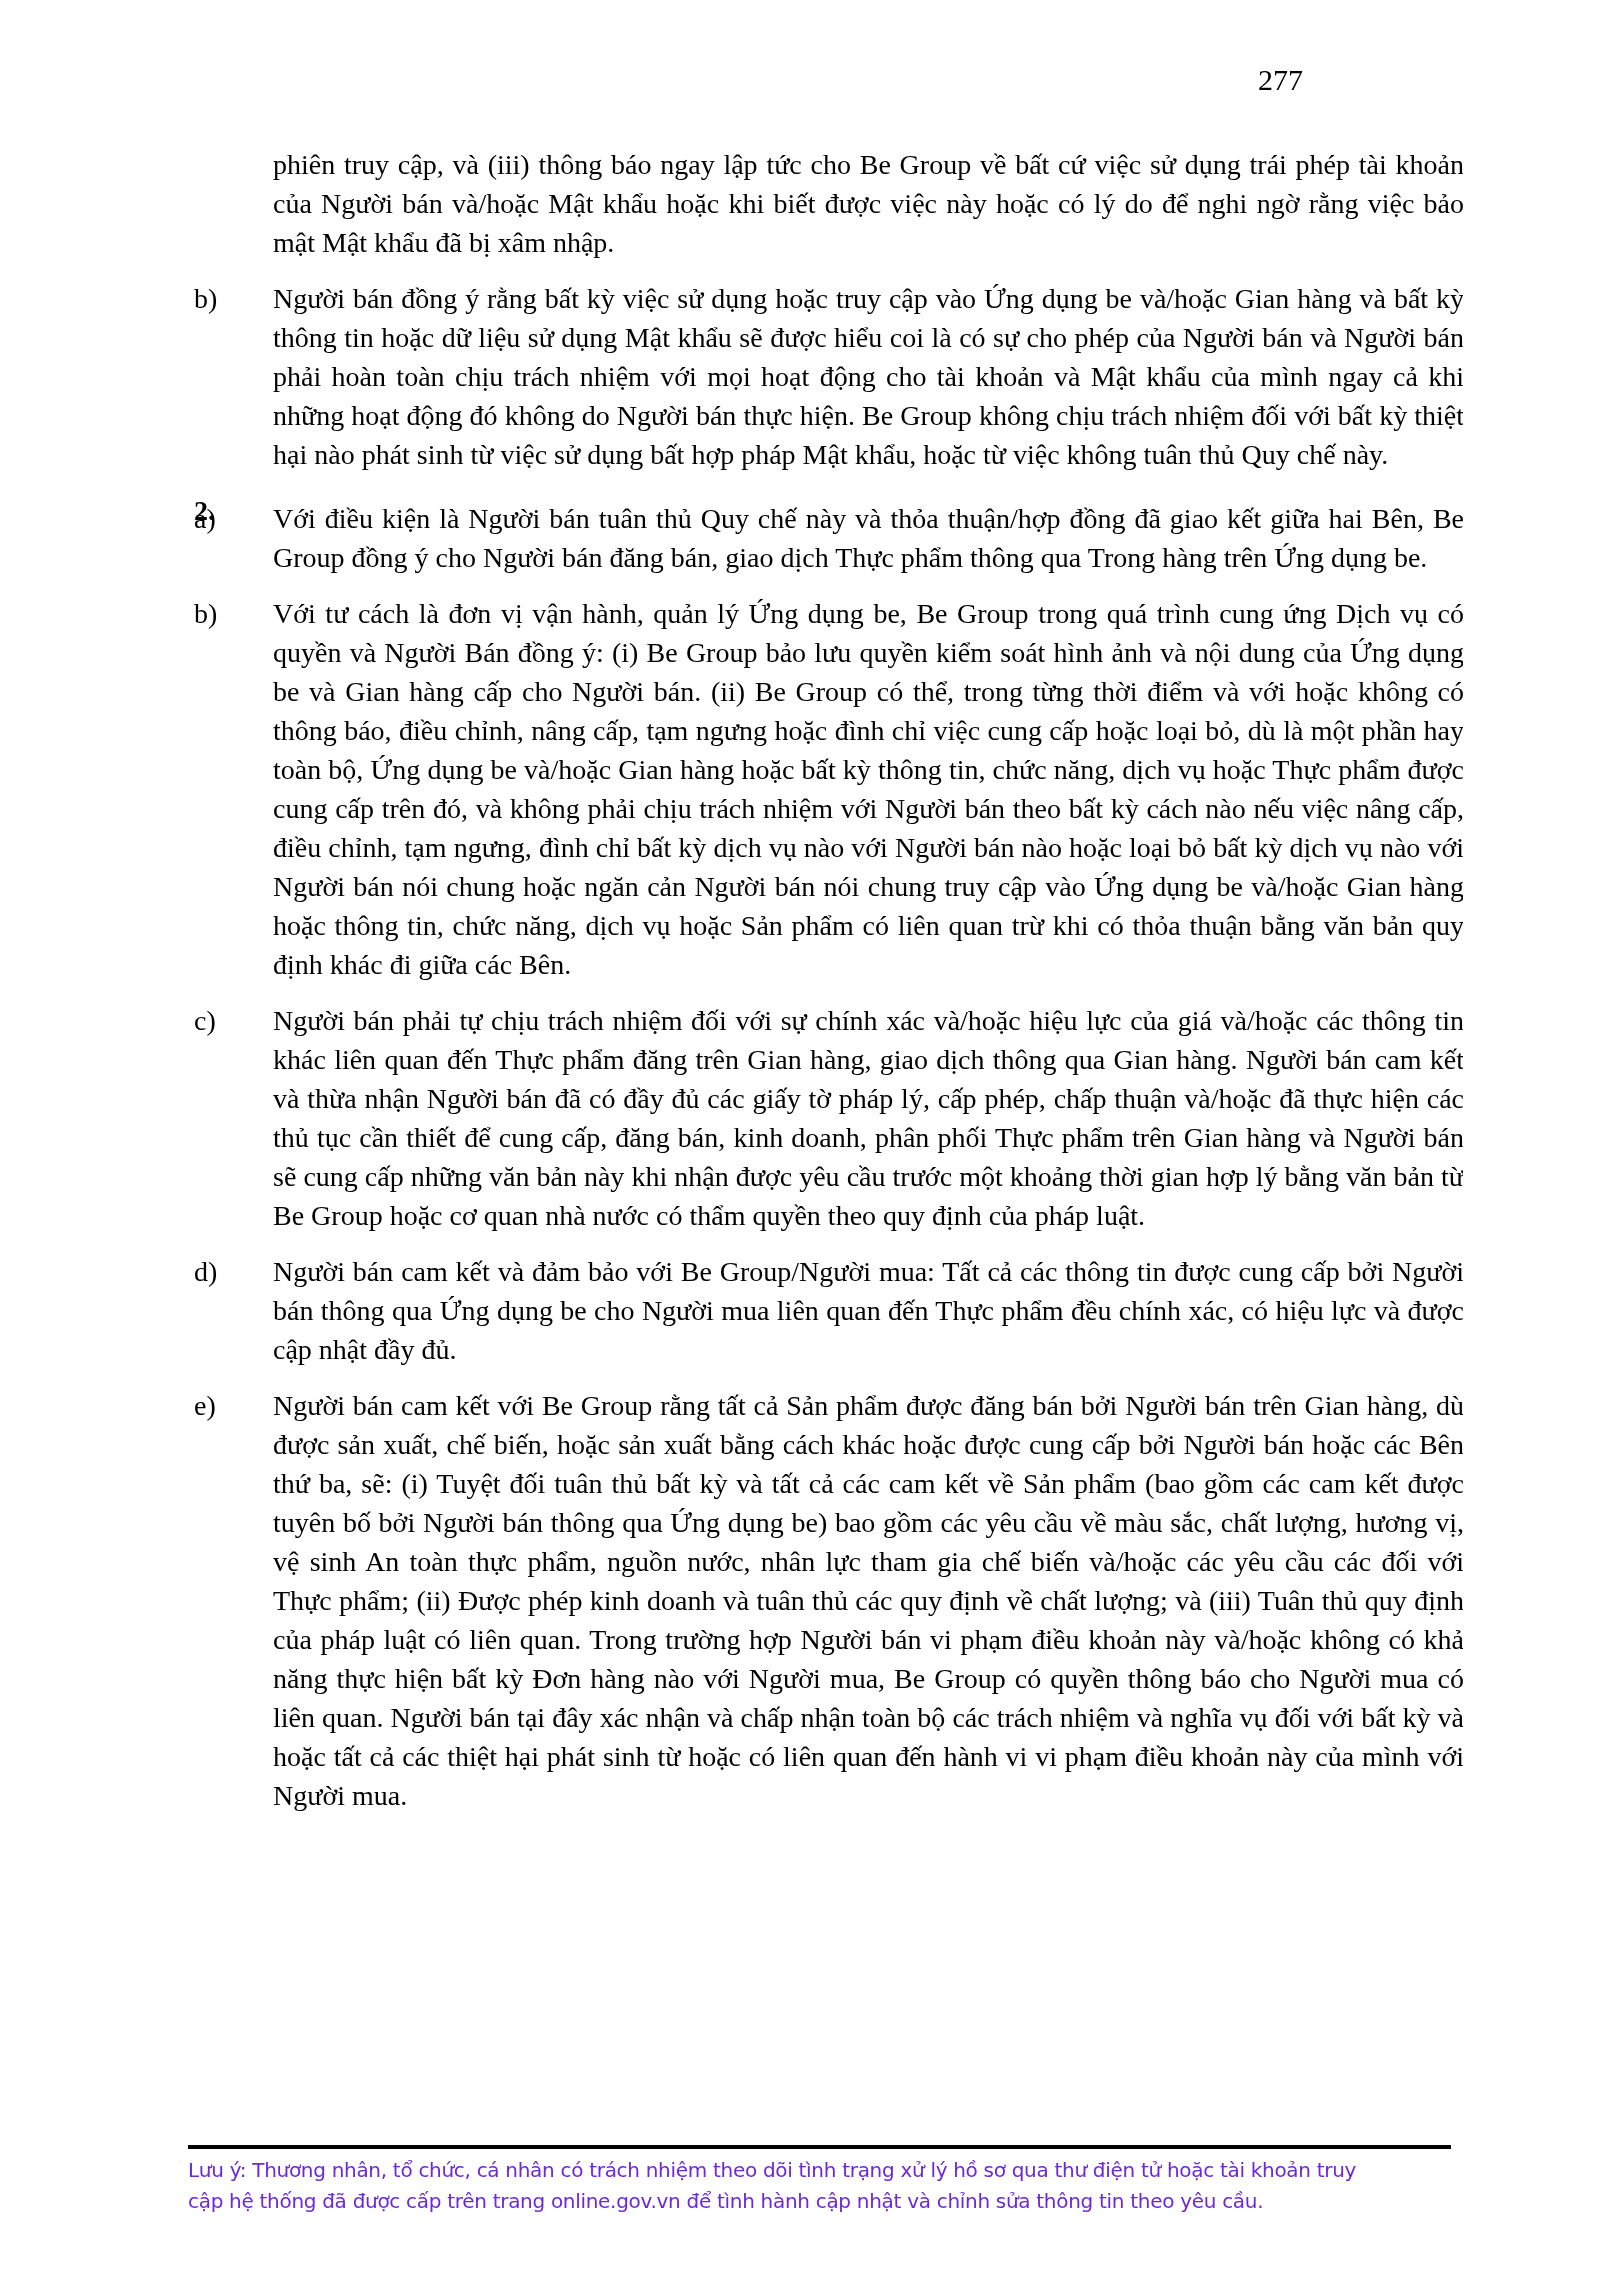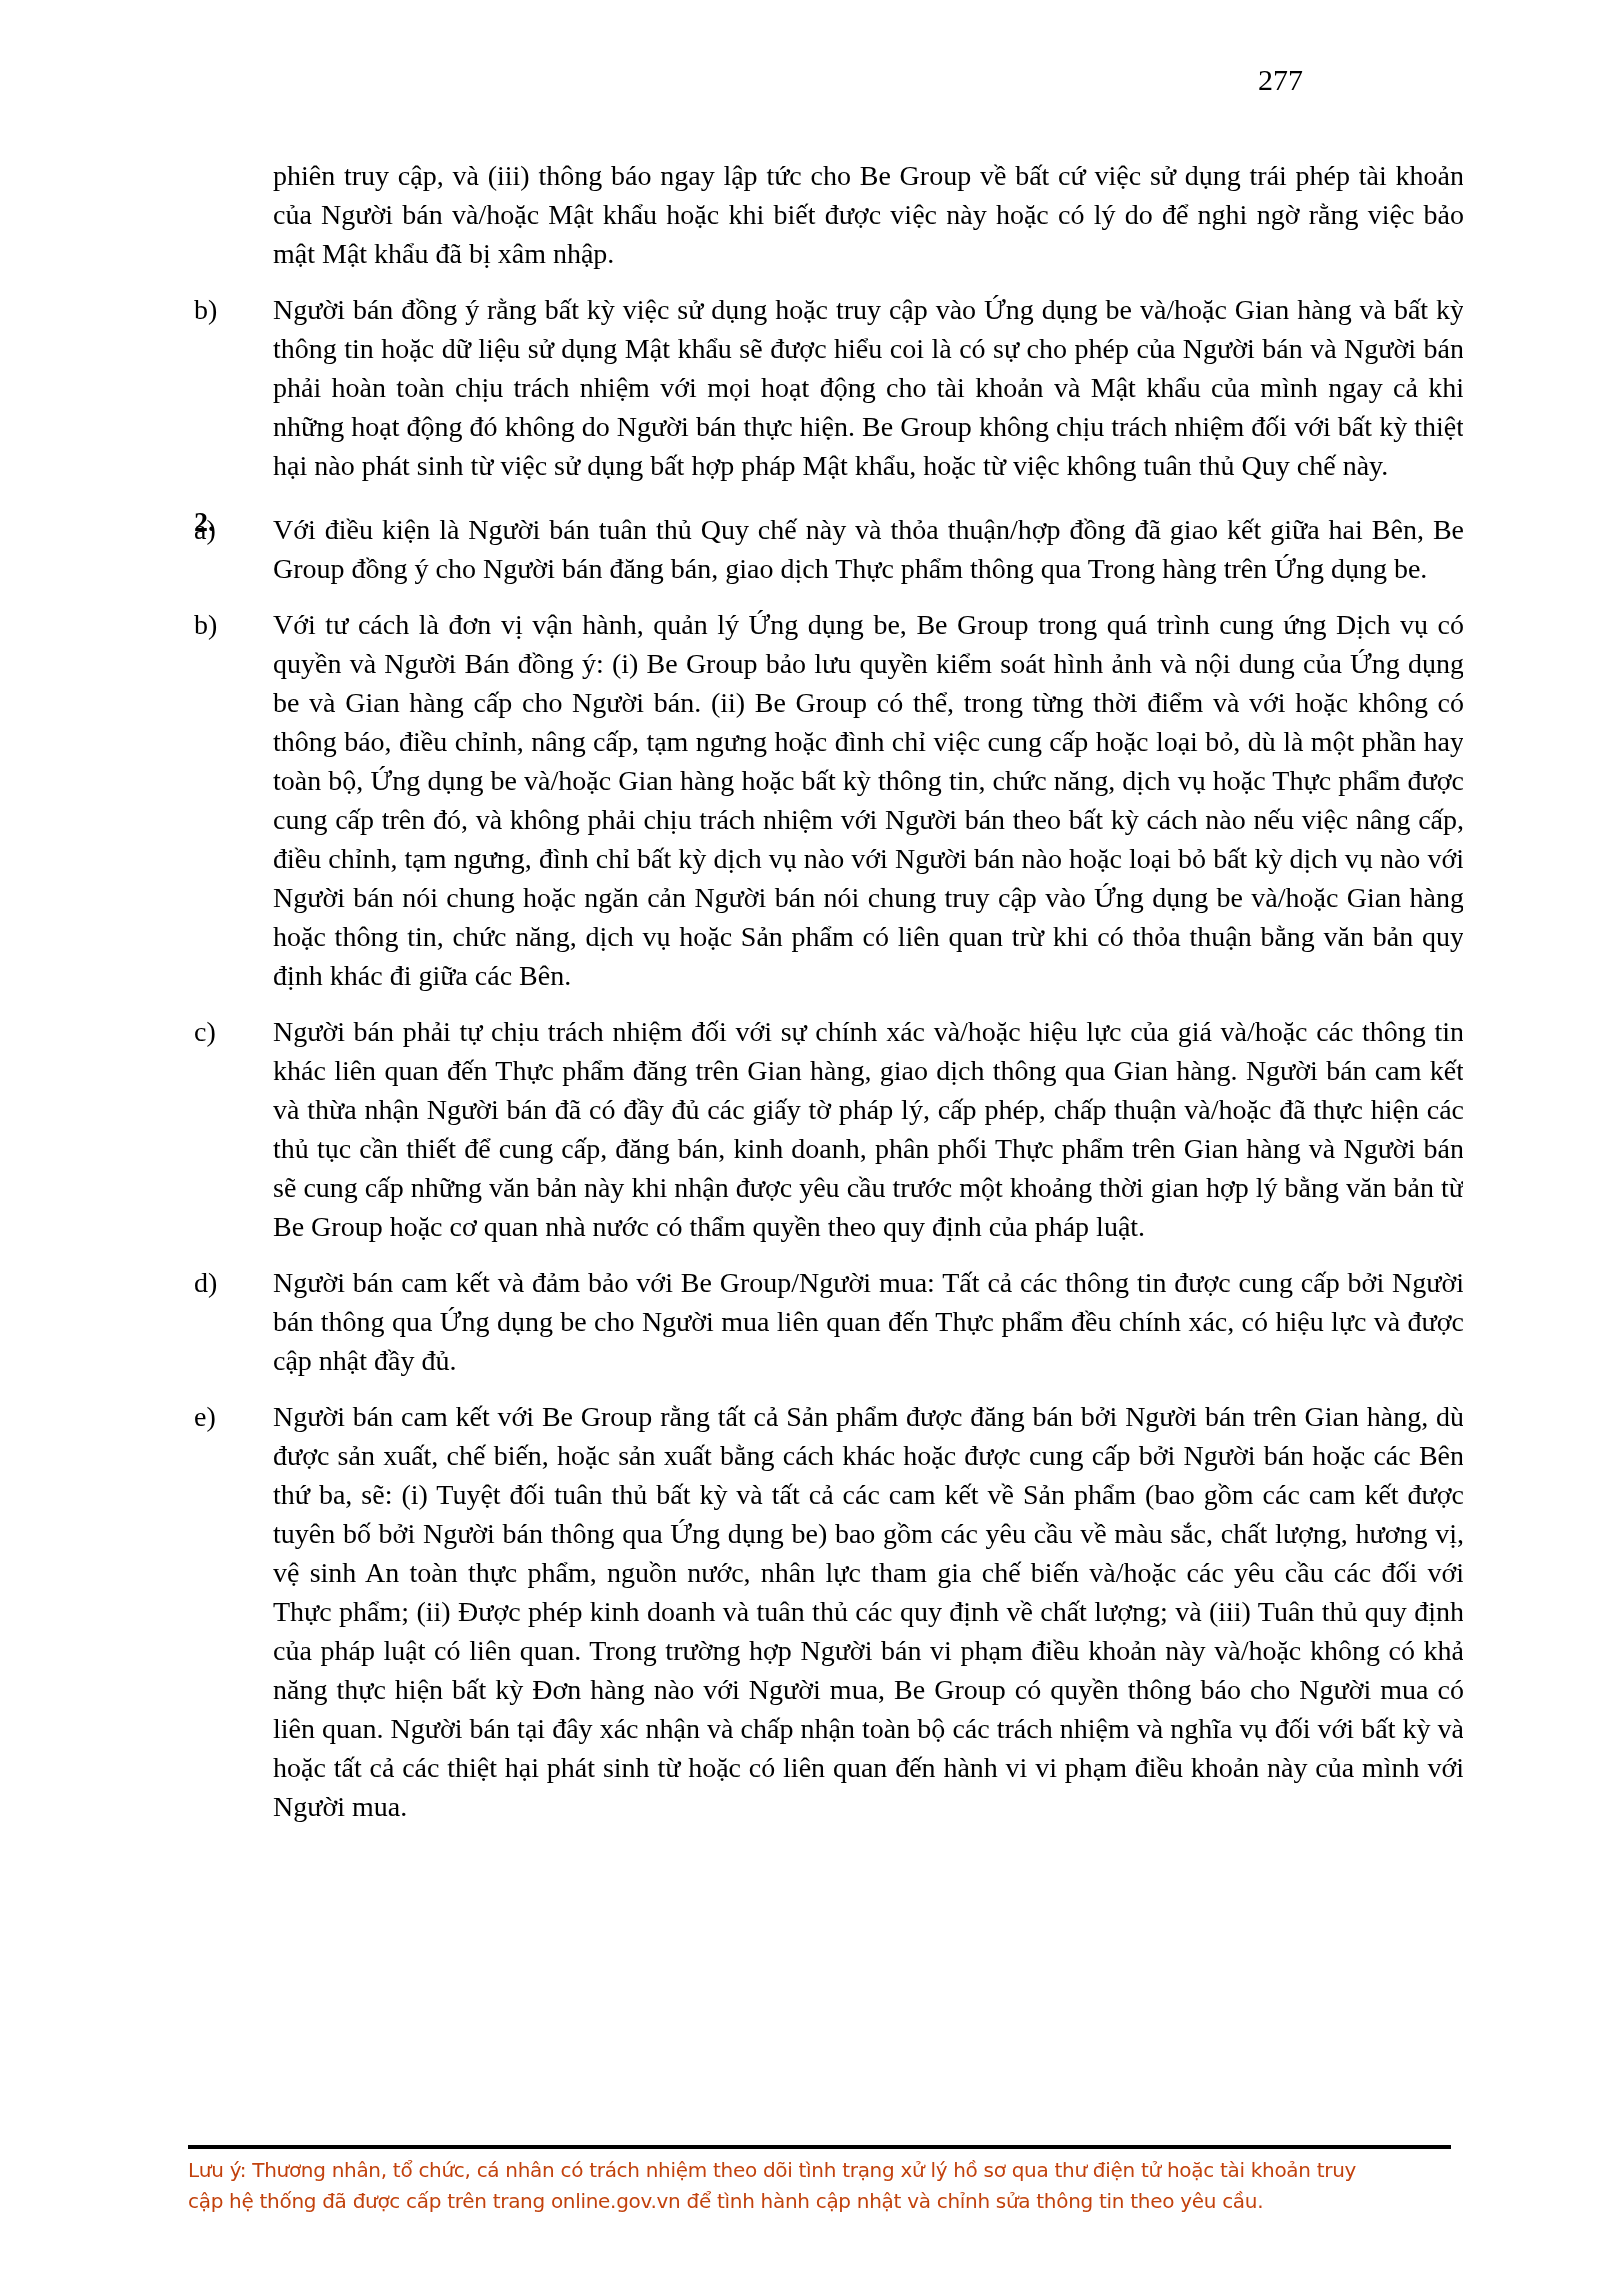--- a/index.html
+++ b/index.html
@@ -19,21 +19,21 @@
   .page-number {
     position: absolute;
     top: 63px;
     right: 160px;
     font-size: 30px;
     line-height: 34px;
   }
   .content {
     position: absolute;
     left: 194px;
-    top: 156px;
+    top: 145px;
     width: 1270px;
     font-size: 28px;
     line-height: 39px;
     text-align: justify;
   }
   .para-continuation {
     margin: 0 0 17px 0;
     padding-left: 79px;
   }
   .item {
@@ -60,21 +60,21 @@
   .footer-rule {
     height: 3.9px;
     background: #000000;
     margin-bottom: 6.5px;
   }
   .footer-text {
     font-family: "DejaVu Sans", sans-serif;
     font-size: 20px;
     line-height: 31px;
     letter-spacing: -0.3px;
-    color: #c2410c;
+    color: #6d28d9;
   }
   .footer-line {
     display: block;
     white-space: nowrap;
   }
 </style>
 </head>
 <body>
 
 <div class="page">

